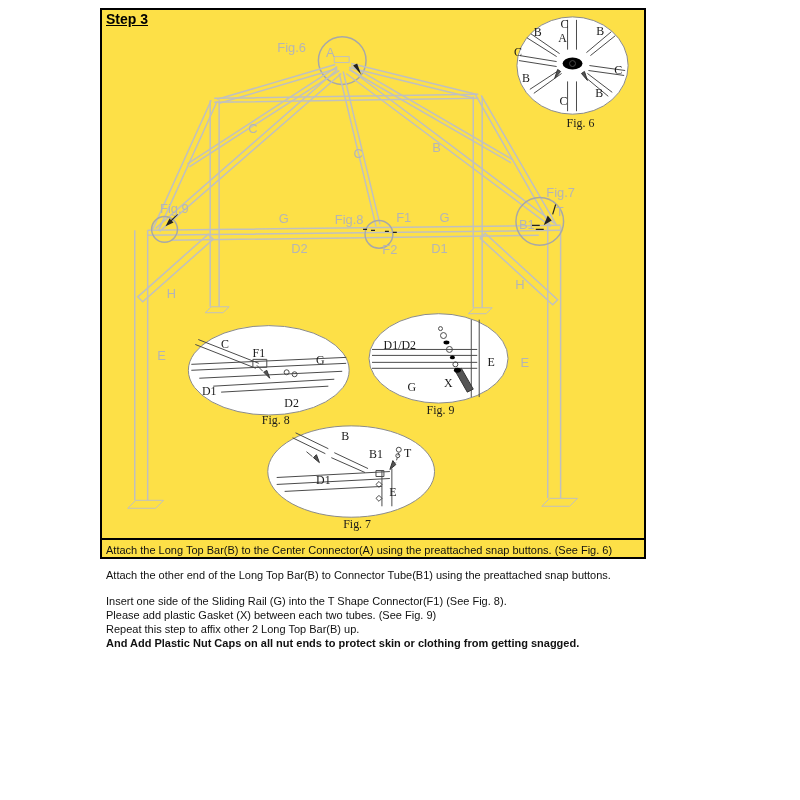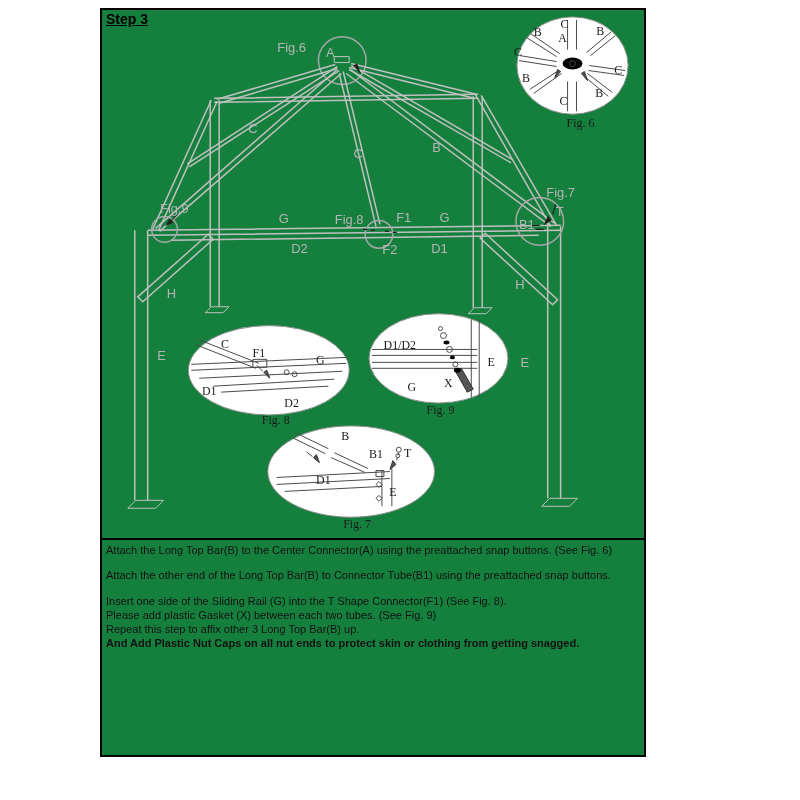--- a/index.html
+++ b/index.html
@@ -1,17 +1,17 @@
 <!DOCTYPE html>
 <html><head>
 <meta charset="utf-8">
 <style>
   html,body{margin:0;padding:0;background:#ffffff;}
   body{width:800px;height:800px;position:relative;font-family:"Liberation Sans",sans-serif;overflow:hidden;}
-  .sheet{position:absolute;left:100px;top:8px;width:546px;height:749px;border:2px solid #000;background:#15803d;box-sizing:border-box;}
+  .sheet{position:absolute;left:100px;top:8px;width:546px;height:551px;border:2px solid #000;background:#fde047;box-sizing:border-box;}
   .step-title{position:absolute;top:1px;left:4px;font-size:14px;font-weight:bold;text-decoration:underline;color:#000;z-index:5;}
   .diagram-wrap{position:absolute;top:0;left:0;width:100%;height:528px;}
   .diagram-wrap svg{width:100%;height:100%;display:block;}
   .textblock{position:absolute;top:528px;left:0;right:0;bottom:0;border-top:2px solid #000;padding:3px 5px 2px 4px;font-size:11px;line-height:1.3;color:#111;}
   .para{margin:0;}
   .para.gap{margin-bottom:11px;}
   .para.bold{font-weight:bold;}
   
   g.frame path, g.frame circle, g.frame polygon, g.frame line{stroke:#c0c0c0;fill:none;stroke-width:1.5;}
   g.frame .thin{stroke-width:1;}
@@ -199,16 +199,16 @@
           <text x="357" y="528" font-size="13">Fig. 7</text>
         </g>
     </svg>
   </div>
 
   <div class="textblock">
       <div class="para gap">Attach the Long Top Bar(B) to the Center Connector(A) using the preattached snap buttons. (See Fig. 6)</div>
       <div class="para gap">Attach the other end of the Long Top Bar(B) to Connector Tube(B1) using the preattached snap buttons.</div>
       <div class="para">Insert one side of the Sliding Rail (G) into the T Shape Connector(F1) (See Fig. 8).</div>
       <div class="para">Please add plastic Gasket (X) between each two tubes. (See Fig. 9)</div>
-      <div class="para">Repeat this step to affix other 3 Long Top Bar(B) up.</div>
+      <div class="para">Repeat this step to affix other 2 Long Top Bar(B) up.</div>
       <div class="para bold">And Add Plastic Nut Caps on all nut ends to protect skin or clothing from getting snagged.</div>
     </div>
 </div>
 
 </body></html>

